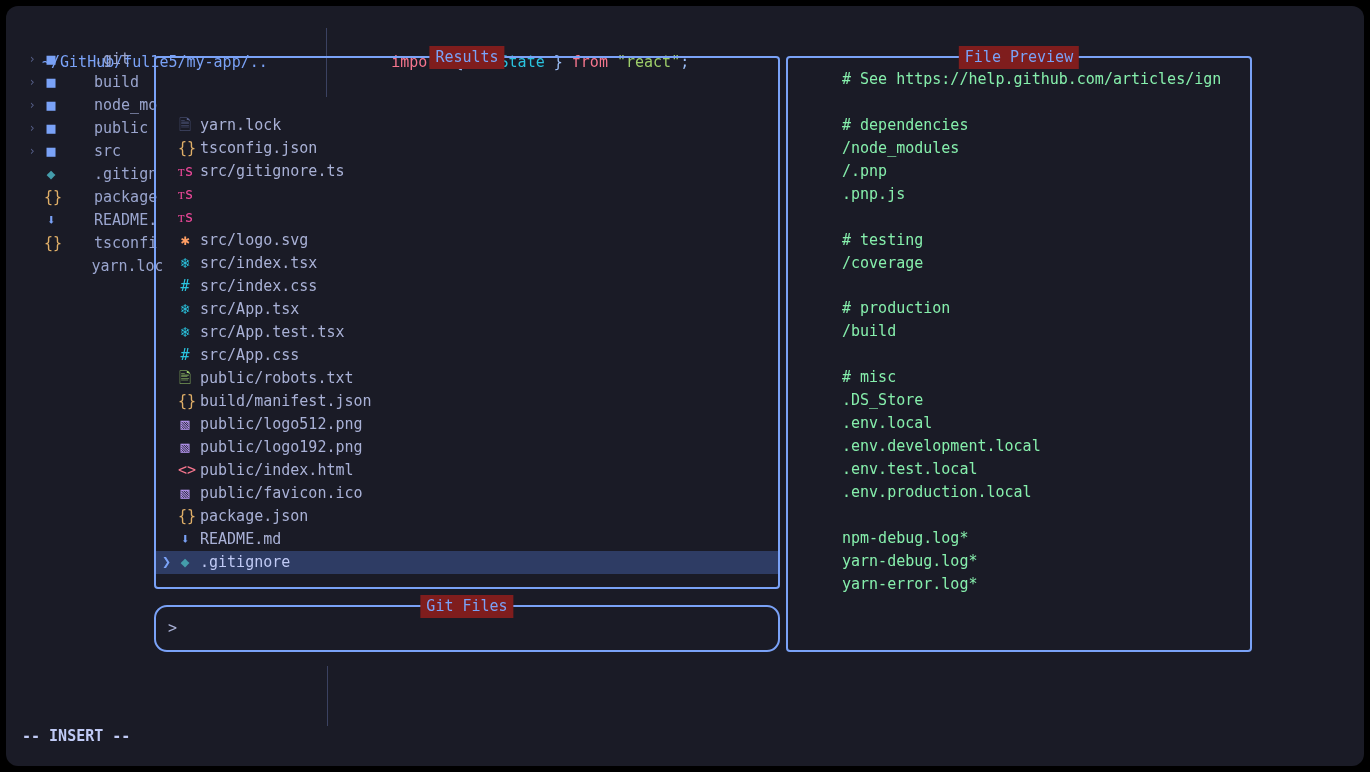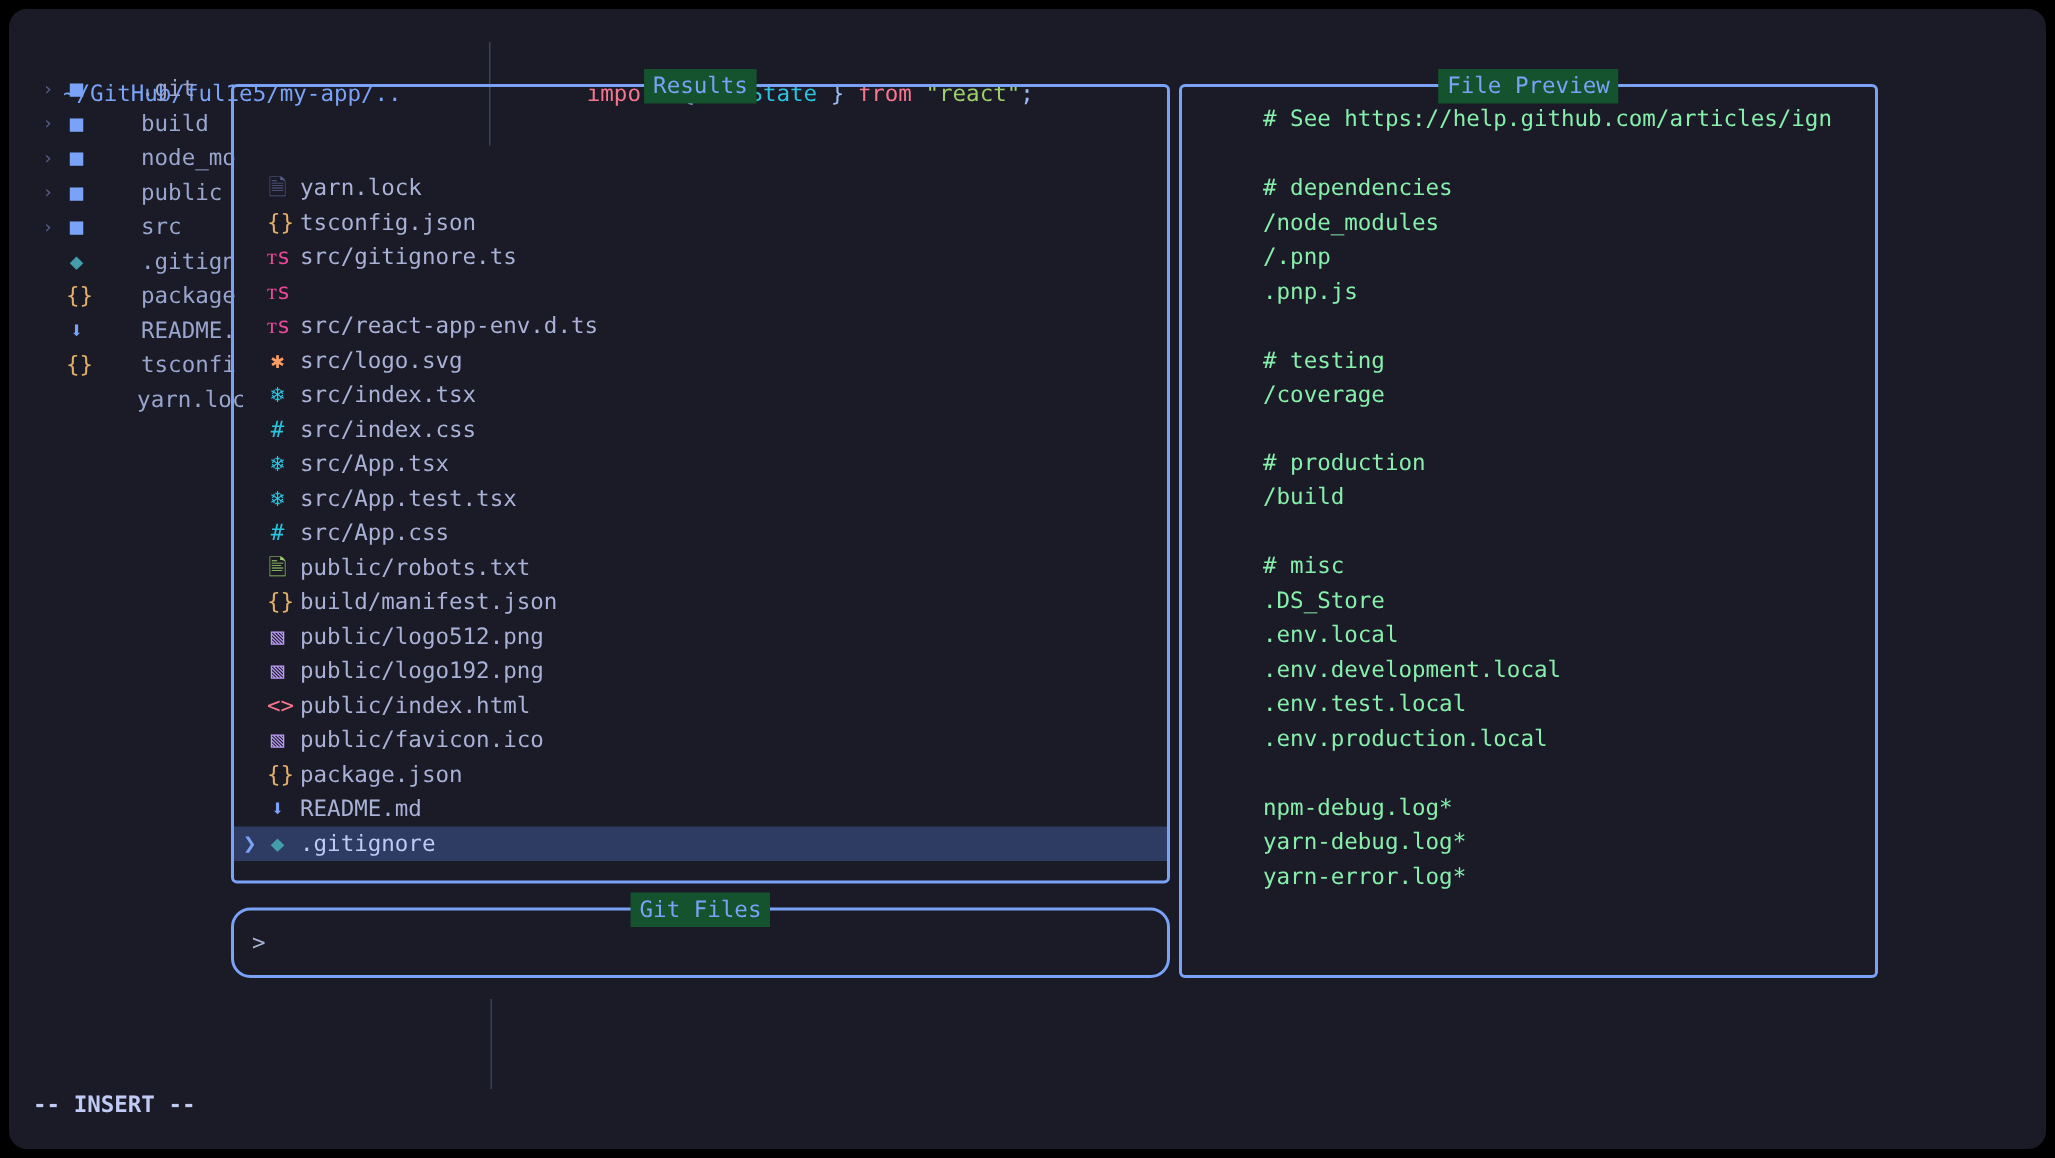--- a/index.html
+++ b/index.html
@@ -98,21 +98,21 @@
 .panel {
   position: absolute;
   border: 2px solid #7aa2f7;
   border-radius: 4px;
 }
 .panel-title {
   position: absolute;
   top: -12px;
   left: 50%;
   transform: translateX(-50%);
-  background: #14532d;
+  background: #7f1d1d;
   padding: 0 6px;
   color: #7aa2f7;
   font-size: 15px;
   white-space: nowrap;
 }
 .results {
   left: 132px;
   top: 8px;
   width: 626px;
   height: 533px;
@@ -270,21 +270,20 @@
           </div>
           <div class="result-row">
             <span class="rico ico-ts">ᴛs</span>
             <span>src/gitignore.ts</span>
           </div>
           <div class="result-row">
             <span class="rico ico-ts">ᴛs</span>
           </div>
           <div class="result-row">
             <span class="rico ico-ts">ᴛs</span>
-            <span>src/react-app-env.d.ts</span>
           </div>
           <div class="result-row">
             <span class="rico ico-svg">✱</span>
             <span>src/logo.svg</span>
           </div>
           <div class="result-row">
             <span class="rico ico-react">❄</span>
             <span>src/index.tsx</span>
           </div>
           <div class="result-row">

